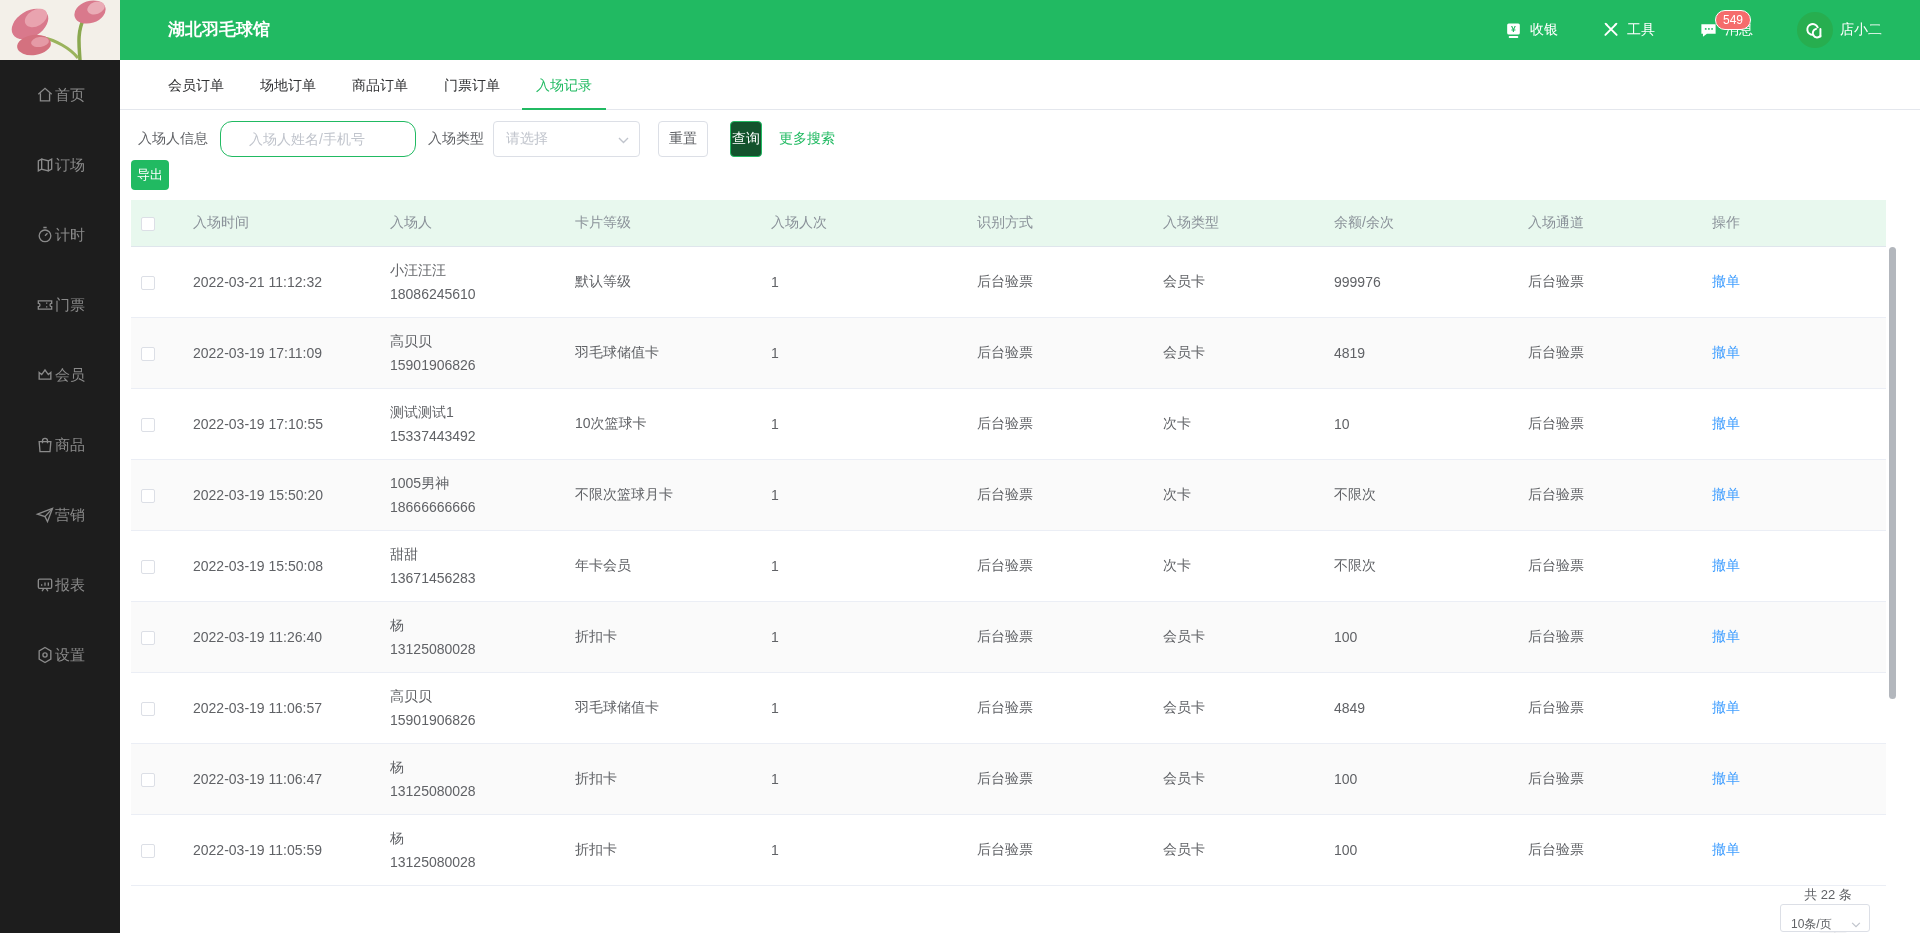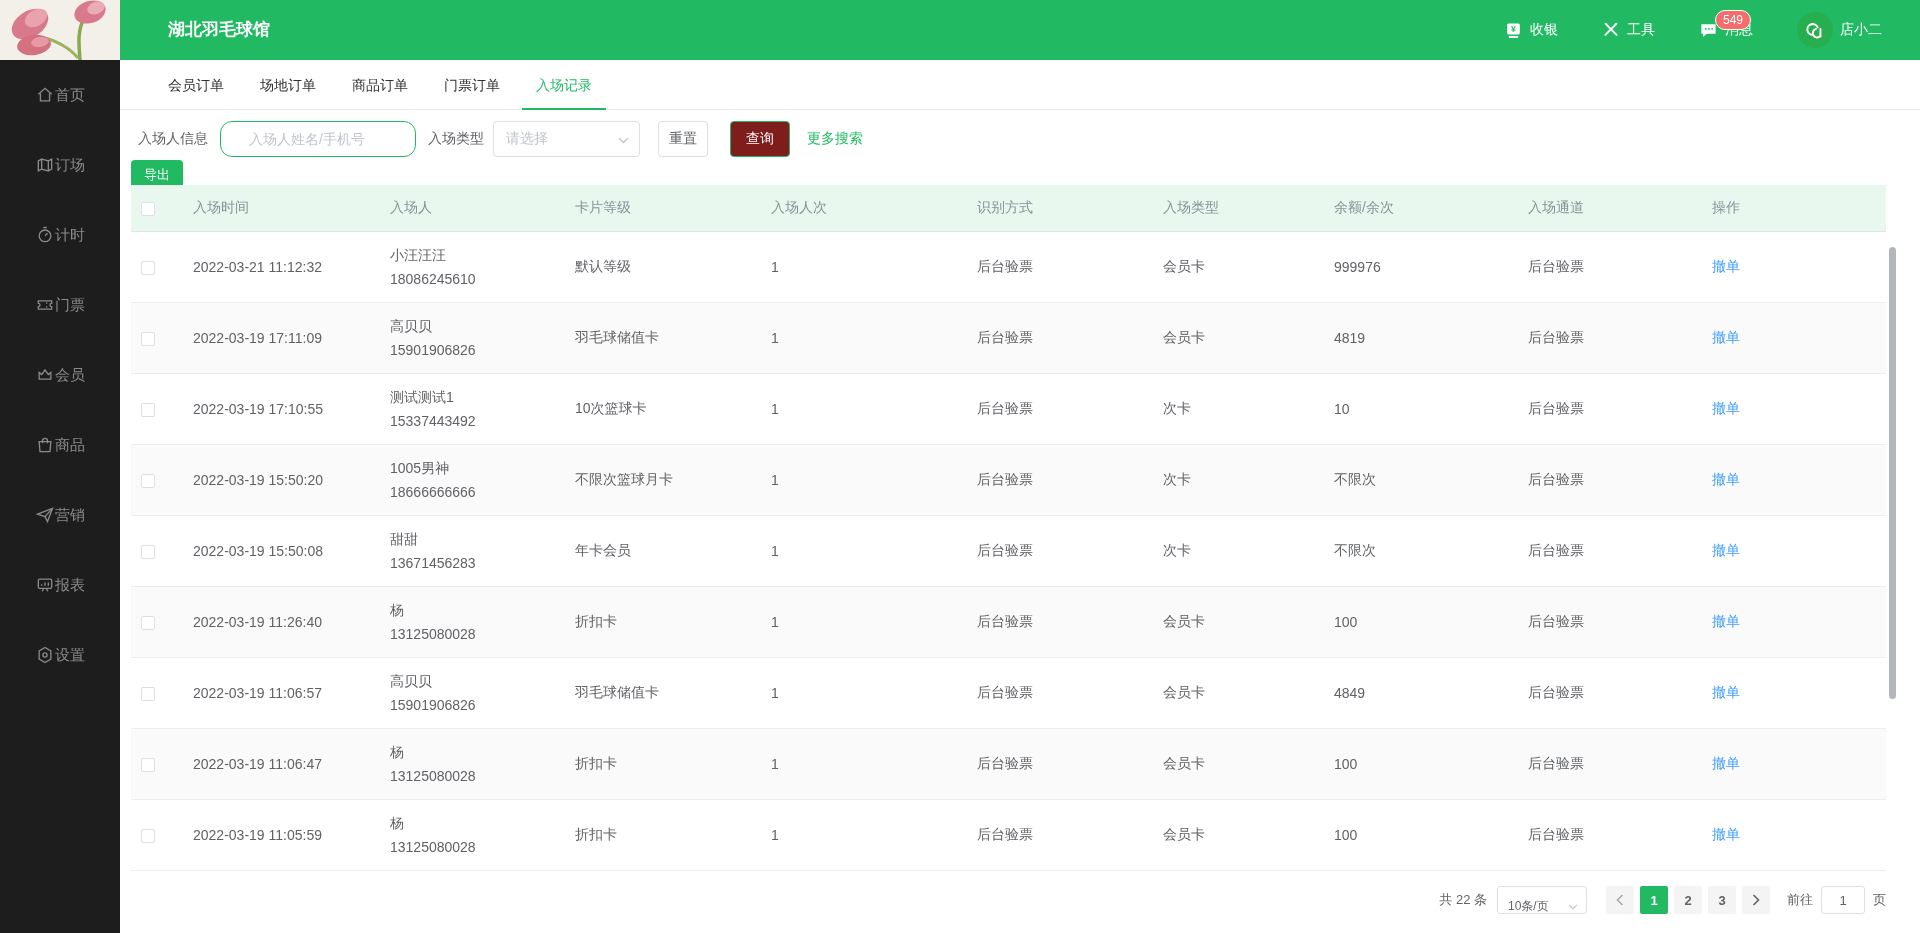--- a/index.html
+++ b/index.html
@@ -32,38 +32,38 @@
 
   .searchbar { position:absolute; left:0; top:51px; width:1800px; height:56px; display:flex; align-items:center; padding-left:18px; }
   .form-label { font-size:14px; color:#606266; }
   .text-input { width:196px; height:36px; margin-left:12px; border:1px solid #21ba62; border-radius:12px; padding:0 28px; font-size:14px; color:#606266; outline:none; }
   .text-input::placeholder { color:#c0c4cc; }
   .type-label { margin-left:12px; }
   .select { width:147px; height:36px; margin-left:9px; border:1px solid #dcdfe6; border-radius:4px; display:flex; align-items:center; justify-content:space-between; padding:0 10px 0 12px; cursor:pointer; background:#fff; }
   .select .ph { font-size:14px; color:#c0c4cc; }
   .btn { height:36px; border-radius:4px; font-size:14px; cursor:pointer; display:inline-flex; align-items:center; justify-content:center; }
   .btn-plain { margin-left:18px; width:50px; background:#fff; border:1px solid #dcdfe6; color:#606266; }
-  .btn-green { margin-left:22px; width:60px; background:#7f1d1d; border:1px solid #21ba62; color:#fff; }
+  .btn-green { margin-left:22px; width:32px; background:#14532d; border:1px solid #21ba62; color:#fff; }
   .more-link { margin-left:17px; font-size:14px; color:#21ba62; cursor:pointer; }
-  .export-btn { position:absolute; left:11px; top:100px; width:52px; height:30px; background:#21ba62; border:none; border-radius:4px; color:#fff; font-size:13px; cursor:pointer; }
+  .export-btn { position:absolute; left:11px; top:100px; width:38px; height:30px; background:#21ba62; border:none; border-radius:4px; color:#fff; font-size:13px; cursor:pointer; }
 
   
-  .table-wrap { position:absolute; left:11px; top:125px; width:1755px; }
+  .table-wrap { position:absolute; left:11px; top:140px; width:1755px; }
   table { border-collapse:collapse; width:1755px; table-layout:fixed; }
   thead th { background:#e8f8ee; height:46px; font-size:14px; font-weight:normal; color:#8a9199; text-align:left; padding-left:10px; border-bottom:1px solid #dfe6ec; }
   tbody td { height:71px; font-size:14px; color:#606266; text-align:left; padding-left:10px; border-bottom:1px solid #ebeef5; vertical-align:middle; }
   tbody tr.striped td { background:#fafafa; }
   .two-line div { line-height:24px; }
   .checkbox { width:14px; height:14px; border:1px solid #dcdfe6; border-radius:2px; background:#fff; display:inline-block; vertical-align:middle; cursor:pointer; }
   .cancel-link { color:#409eff; cursor:pointer; }
 
   .v-scrollbar { position:absolute; left:1769px; top:187px; width:7px; height:452px; background:#b3b7bd; border-radius:4px; }
 
   
-  .pagination { position:absolute; right:34px; top:826px; height:28px; display:flex; align-items:center; font-size:13px; color:#606266; }
+  .pagination { position:absolute; right:34px; top:826px; height:28px; display:flex; align-items:center; font-size:13px; color:#606266;flex-direction:column; }
   .pg-total { margin-right:10px; }
   .pg-size { width:90px; height:28px; border:1px solid #dcdfe6; border-radius:3px; display:flex; align-items:center; justify-content:space-between; padding:12px 8px 0 10px; margin-right:16px; cursor:pointer; background:#fff; font-size:12px; color:#606266; }
   .pg-btn { min-width:28px; height:28px; background:#f4f4f5; border-radius:2px; margin:0 3px; display:flex; align-items:center; justify-content:center; font-size:13px; color:#606266; cursor:pointer; font-weight:bold; }
   .pg-btn.active { background:#21ba62; color:#fff; }
   .pg-goto { margin-left:14px; }
   .pg-input { width:44px; height:28px; border:1px solid #dcdfe6; border-radius:3px; text-align:center; font-size:13px; color:#606266; margin:0 8px; outline:none; }
 </style>
 </head>
 <body>
 

